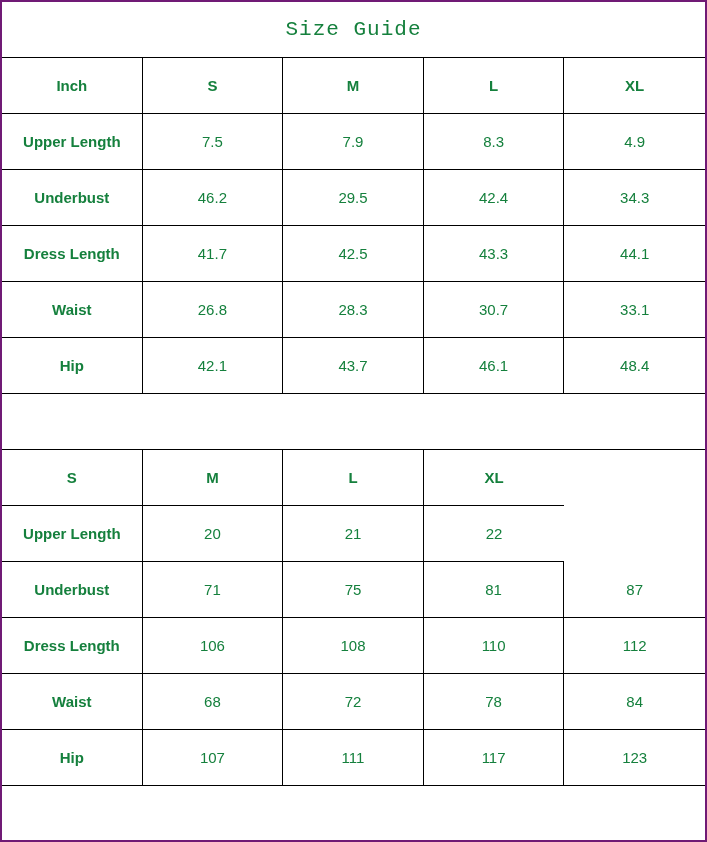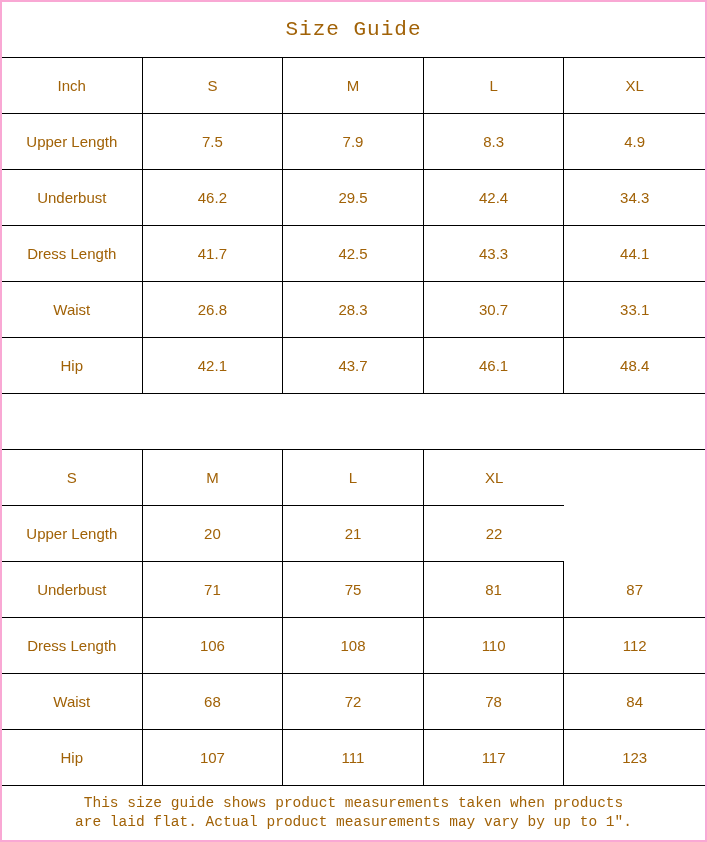--- a/index.html
+++ b/index.html
@@ -1,22 +1,22 @@
 <!DOCTYPE html>
 <html><head>
 <meta charset="utf-8">
 <style>
   html, body { margin: 0; padding: 0; background: #ffffff; }
   body { width: 707px; height: 842px; }
   .sheet {
     box-sizing: border-box;
     width: 707px; height: 842px;
-    border: 2px solid #f9a8d4;
+    border: 2px solid #701a75;
     background: #ffffff;
-    color: #a16207;
+    color: #15803d;
     display: flex; flex-direction: column;
     font-family: "Liberation Sans", sans-serif;
   }
   .title-row {
     flex: 0 0 auto;
     height: 55px;
     border-bottom: 1.5px solid #000000;
     display: flex; align-items: center; justify-content: center;
   }
   .title-text {
@@ -33,21 +33,21 @@
   }
   .cell {
     box-sizing: border-box;
     border-bottom: 1.5px solid #000000;
     border-right: 1.5px solid #000000;
     display: flex; align-items: center; justify-content: center;
     font-size: 15px;
     overflow: hidden;
   }
   .cell:last-child { border-right: none; }
-  .cell.bold { font-weight: normal; text-align: center; }
+  .cell.bold { font-weight: bold; text-align: center; }
   .spacer-row {
     flex: 0 0 auto;
     height: 56px;
     box-sizing: border-box;
     border-bottom: 1.5px solid #000000;
   }
   .footer {
     flex: 1 1 auto;
     display: flex; flex-direction: column;
     align-items: center; justify-content: center;
@@ -149,18 +149,14 @@
     </div>
     <div class="trow">
       <div class="cell bold">Hip</div>
       <div class="cell">107</div>
       <div class="cell">111</div>
       <div class="cell">117</div>
       <div class="cell">123</div>
     </div>
   </div>
 
-  <div class="footer">
-    <div>This size guide shows product measurements taken when products</div>
-    <div>are laid flat. Actual product measurements may vary by up to 1″.</div>
-  </div>
 
 </div>
 
 </body></html>

